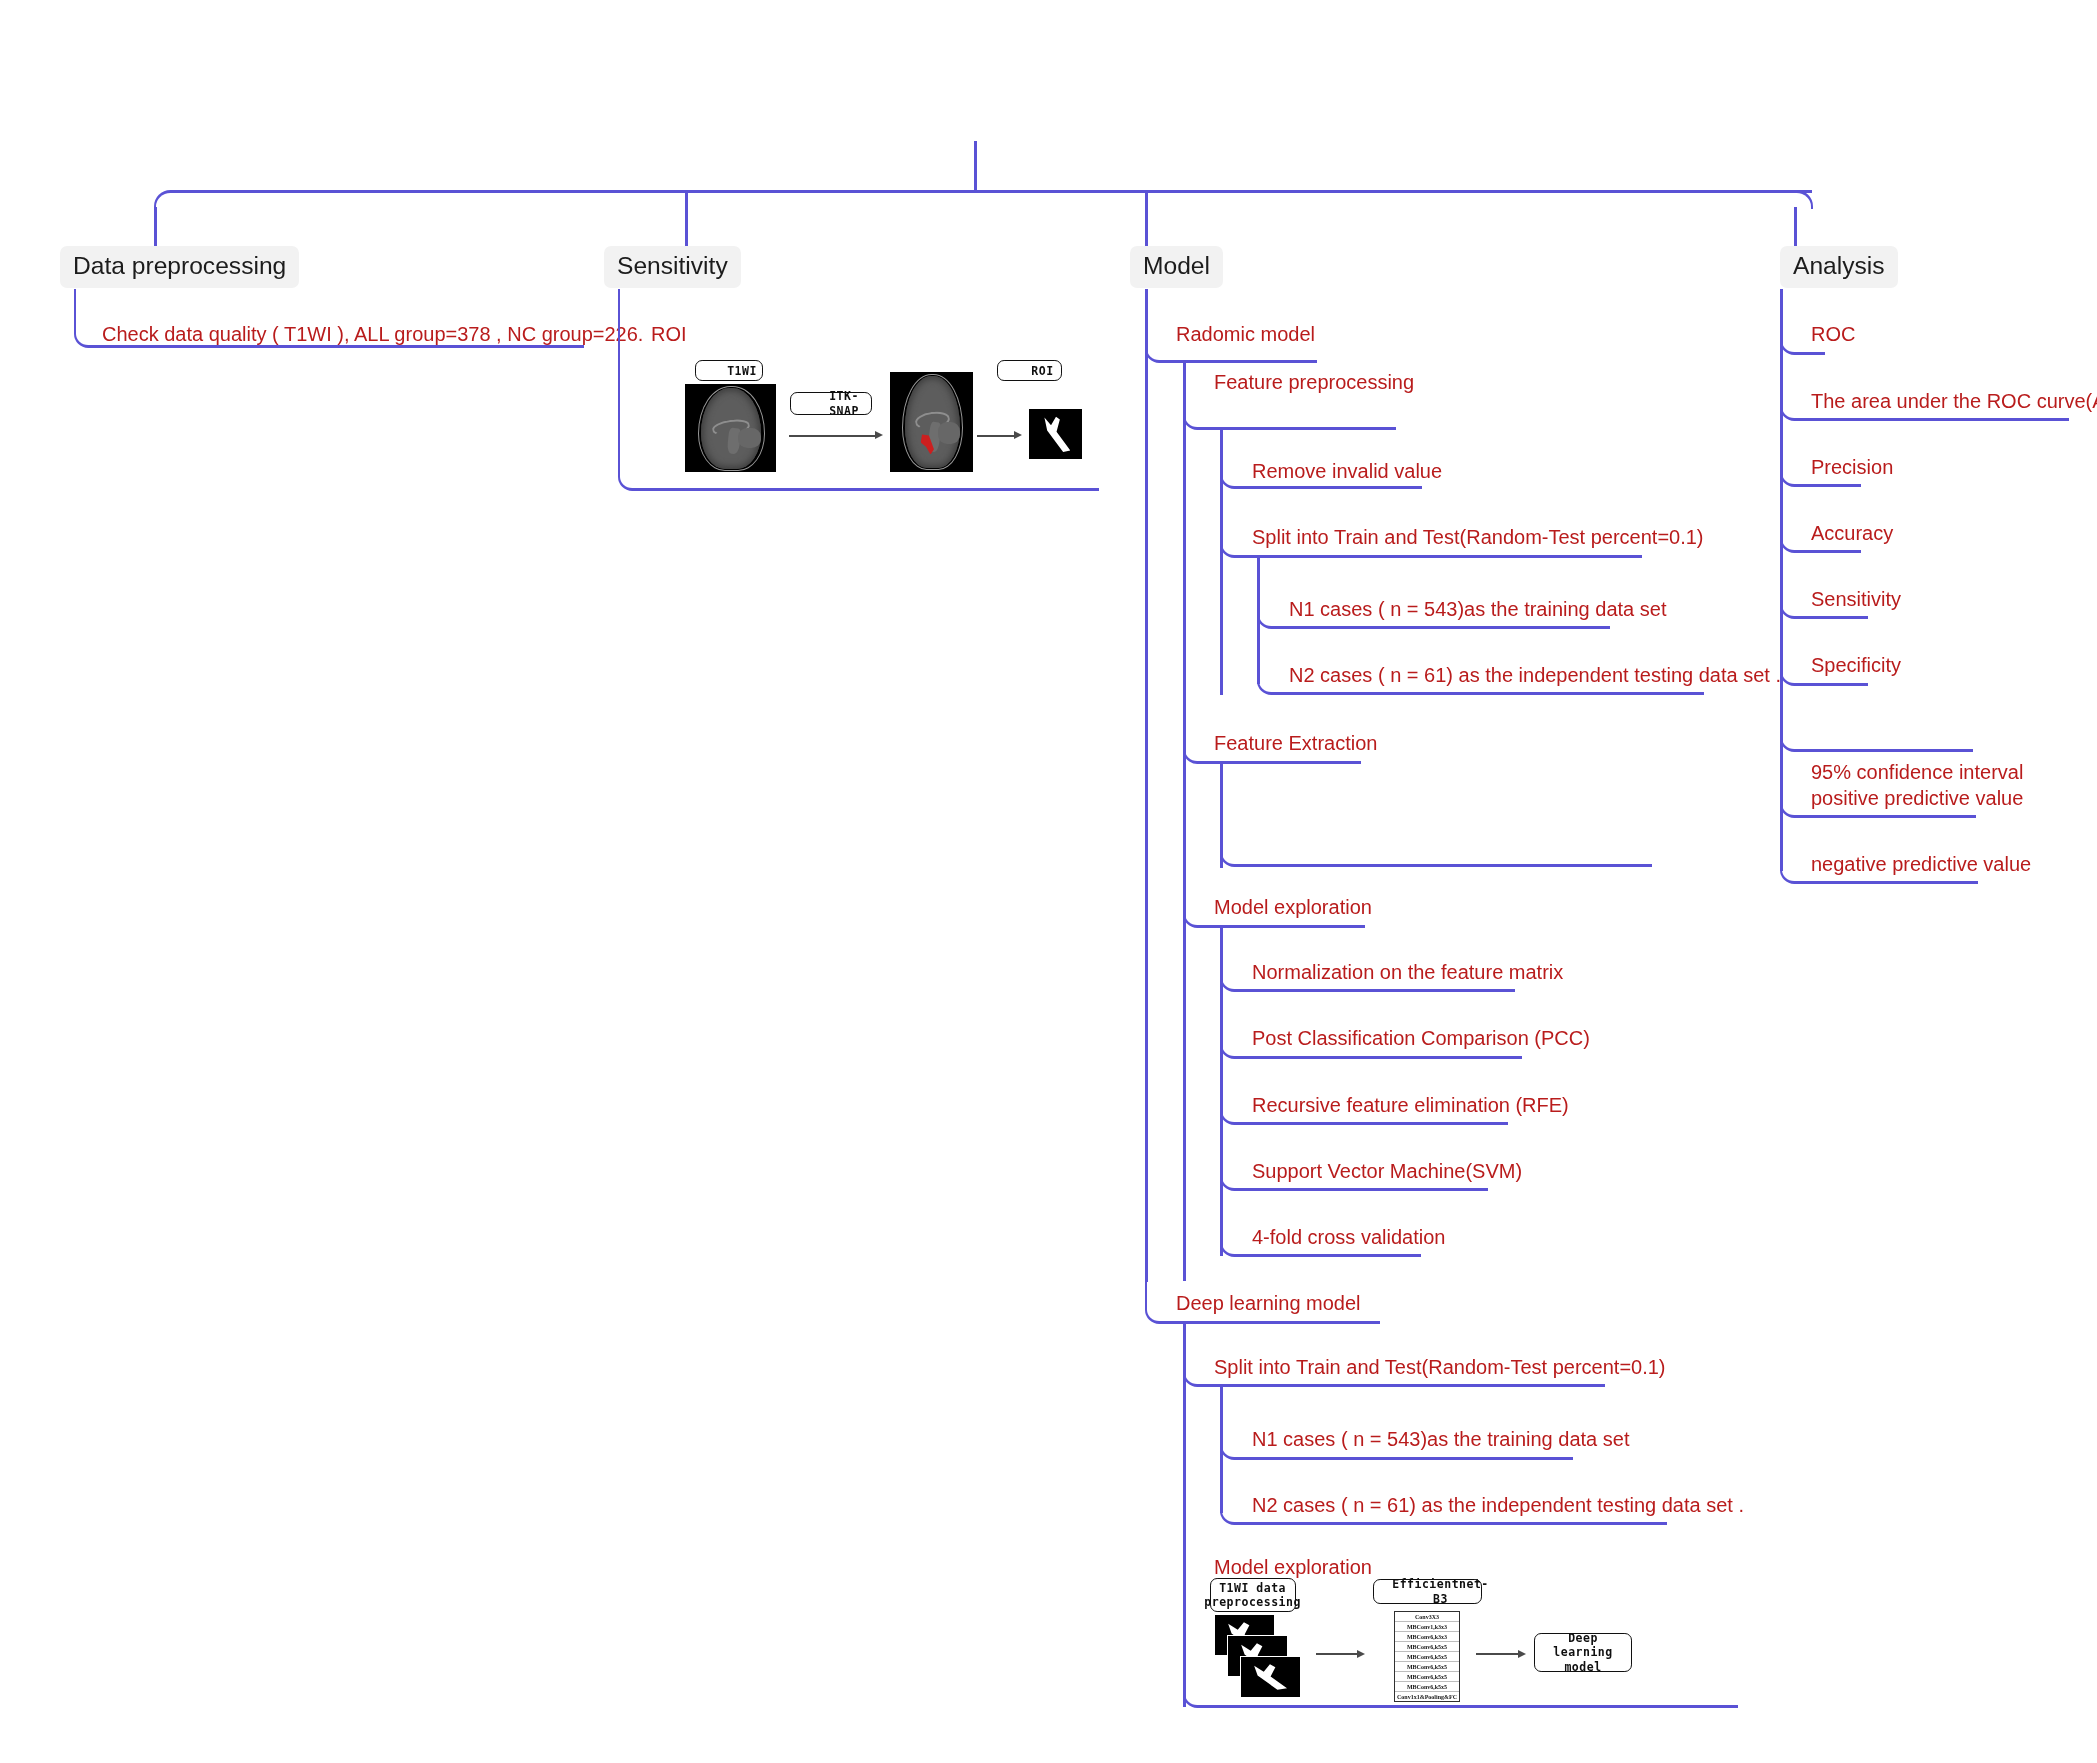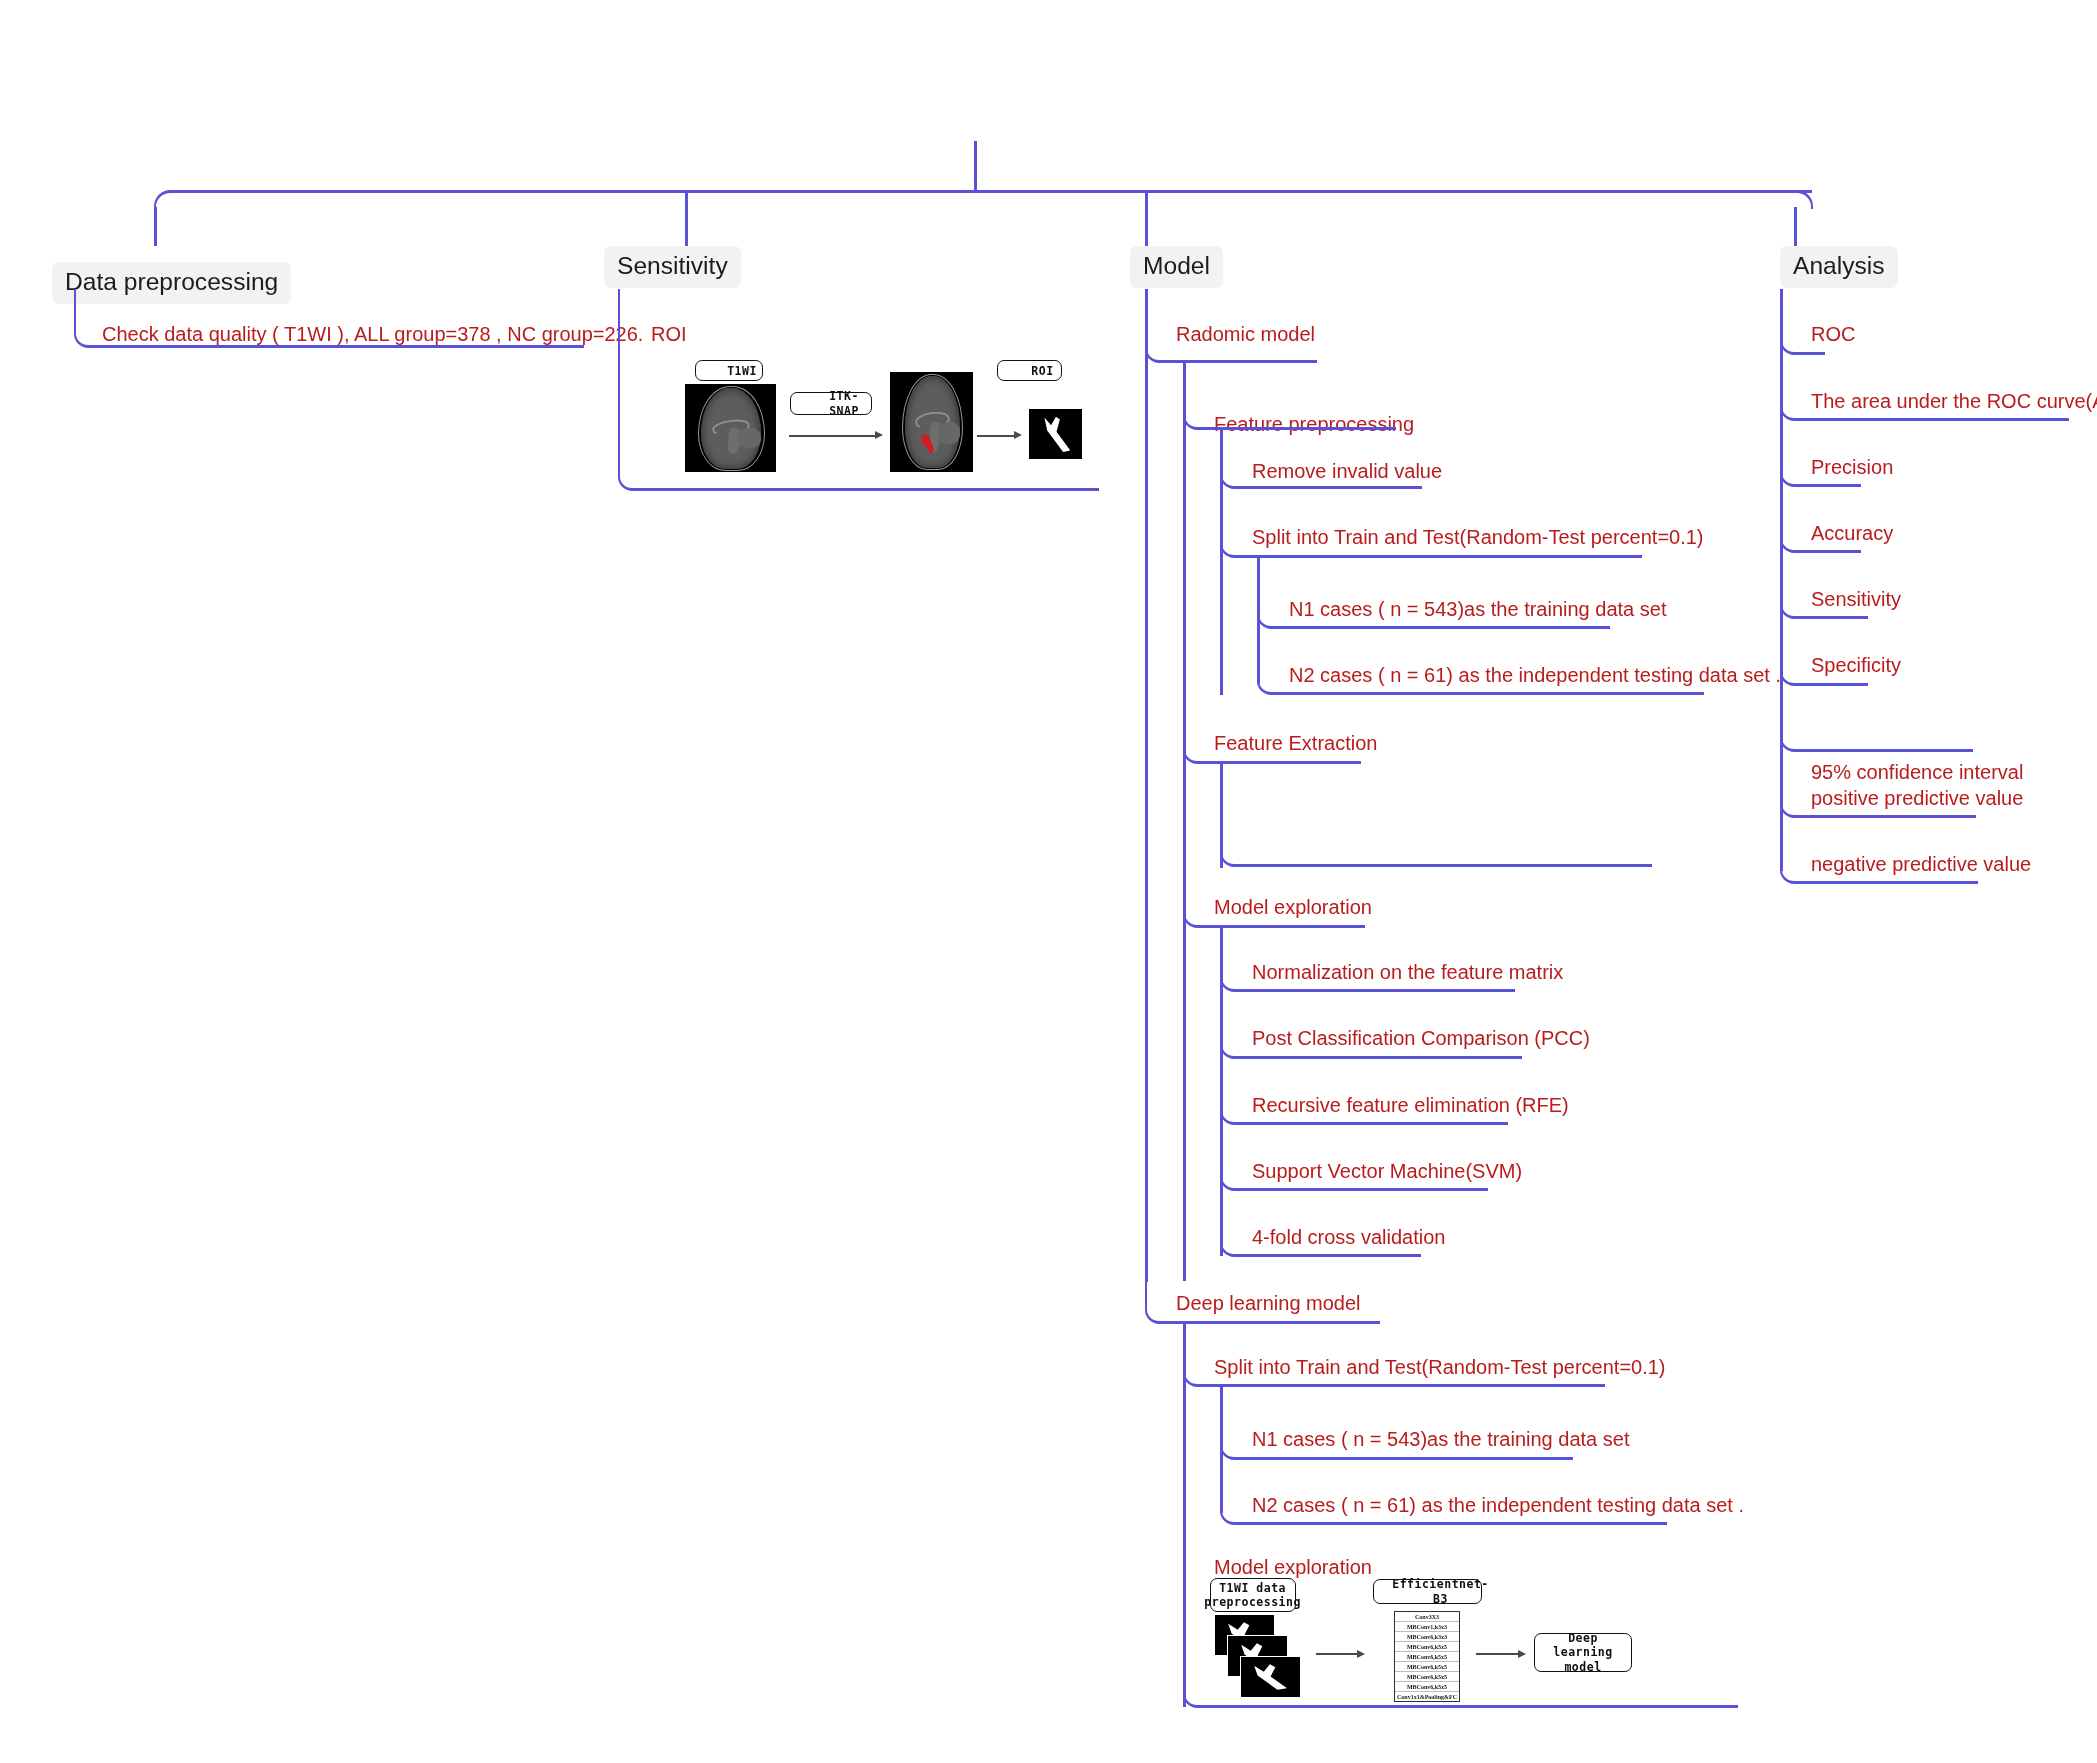--- a/index.html
+++ b/index.html
@@ -219,21 +219,21 @@
 
   <div class="top-bar-corner-l" style="left:154px; top:190px;"></div>
   <div class="hline" style="left:171px; top:190px; width:1641px;"></div>
   <div class="top-bar-corner-r" style="left:1794px; top:190px;"></div>
 
   <div class="vline" style="left:154px; top:207px; height:39px;"></div>
   <div class="vline" style="left:685px; top:193px; height:54px;"></div>
   <div class="vline" style="left:1145px; top:193px; height:54px;"></div>
   <div class="vline" style="left:1794px; top:207px; height:39px;"></div>
 
-  <div class="branch-chip" style="left:52px; top:246px;margin-top:16px;">
+  <div class="branch-chip" style="left:60px; top:246px;">
     <span>Data preprocessing</span>
   </div>
   <div class="bracket" style="left:74px; top:289px; width:510px; height:59px;"></div>
   <div class="node-label" style="left:102px; top:320px;">
     <span>Check data quality ( T1WI ), ALL group=378 , NC group=226.</span>
   </div>
 
   <div class="branch-chip" style="left:604px; top:246px;">
     <span>Sensitivity</span>
   </div>
@@ -282,21 +282,21 @@
 
   <div class="vline" style="left:1145px; top:289px; height:993px;"></div>
 
   <div class="node-label" style="left:1176px; top:320px;">
     <span>Radomic model</span>
   </div>
   <div class="bracket" style="left:1145px; top:311px; width:172px; height:52px;"></div>
 
   <div class="vline" style="left:1183px; top:363px; height:918px;"></div>
 
-  <div class="node-label" style="left:1214px; top:410px;">
+  <div class="node-label" style="left:1214px; top:368px;">
     <span>Feature preprocessing</span>
   </div>
   <div class="bracket" style="left:1183px; top:383px; width:213px; height:47px;"></div>
   <div class="vline" style="left:1220px; top:430px; height:265px;"></div>
 
   <div class="node-label" style="left:1252px; top:457px;">
     <span>Remove invalid value</span>
   </div>
   <div class="bracket" style="left:1220px; top:448px; width:202px; height:41px;"></div>
 

